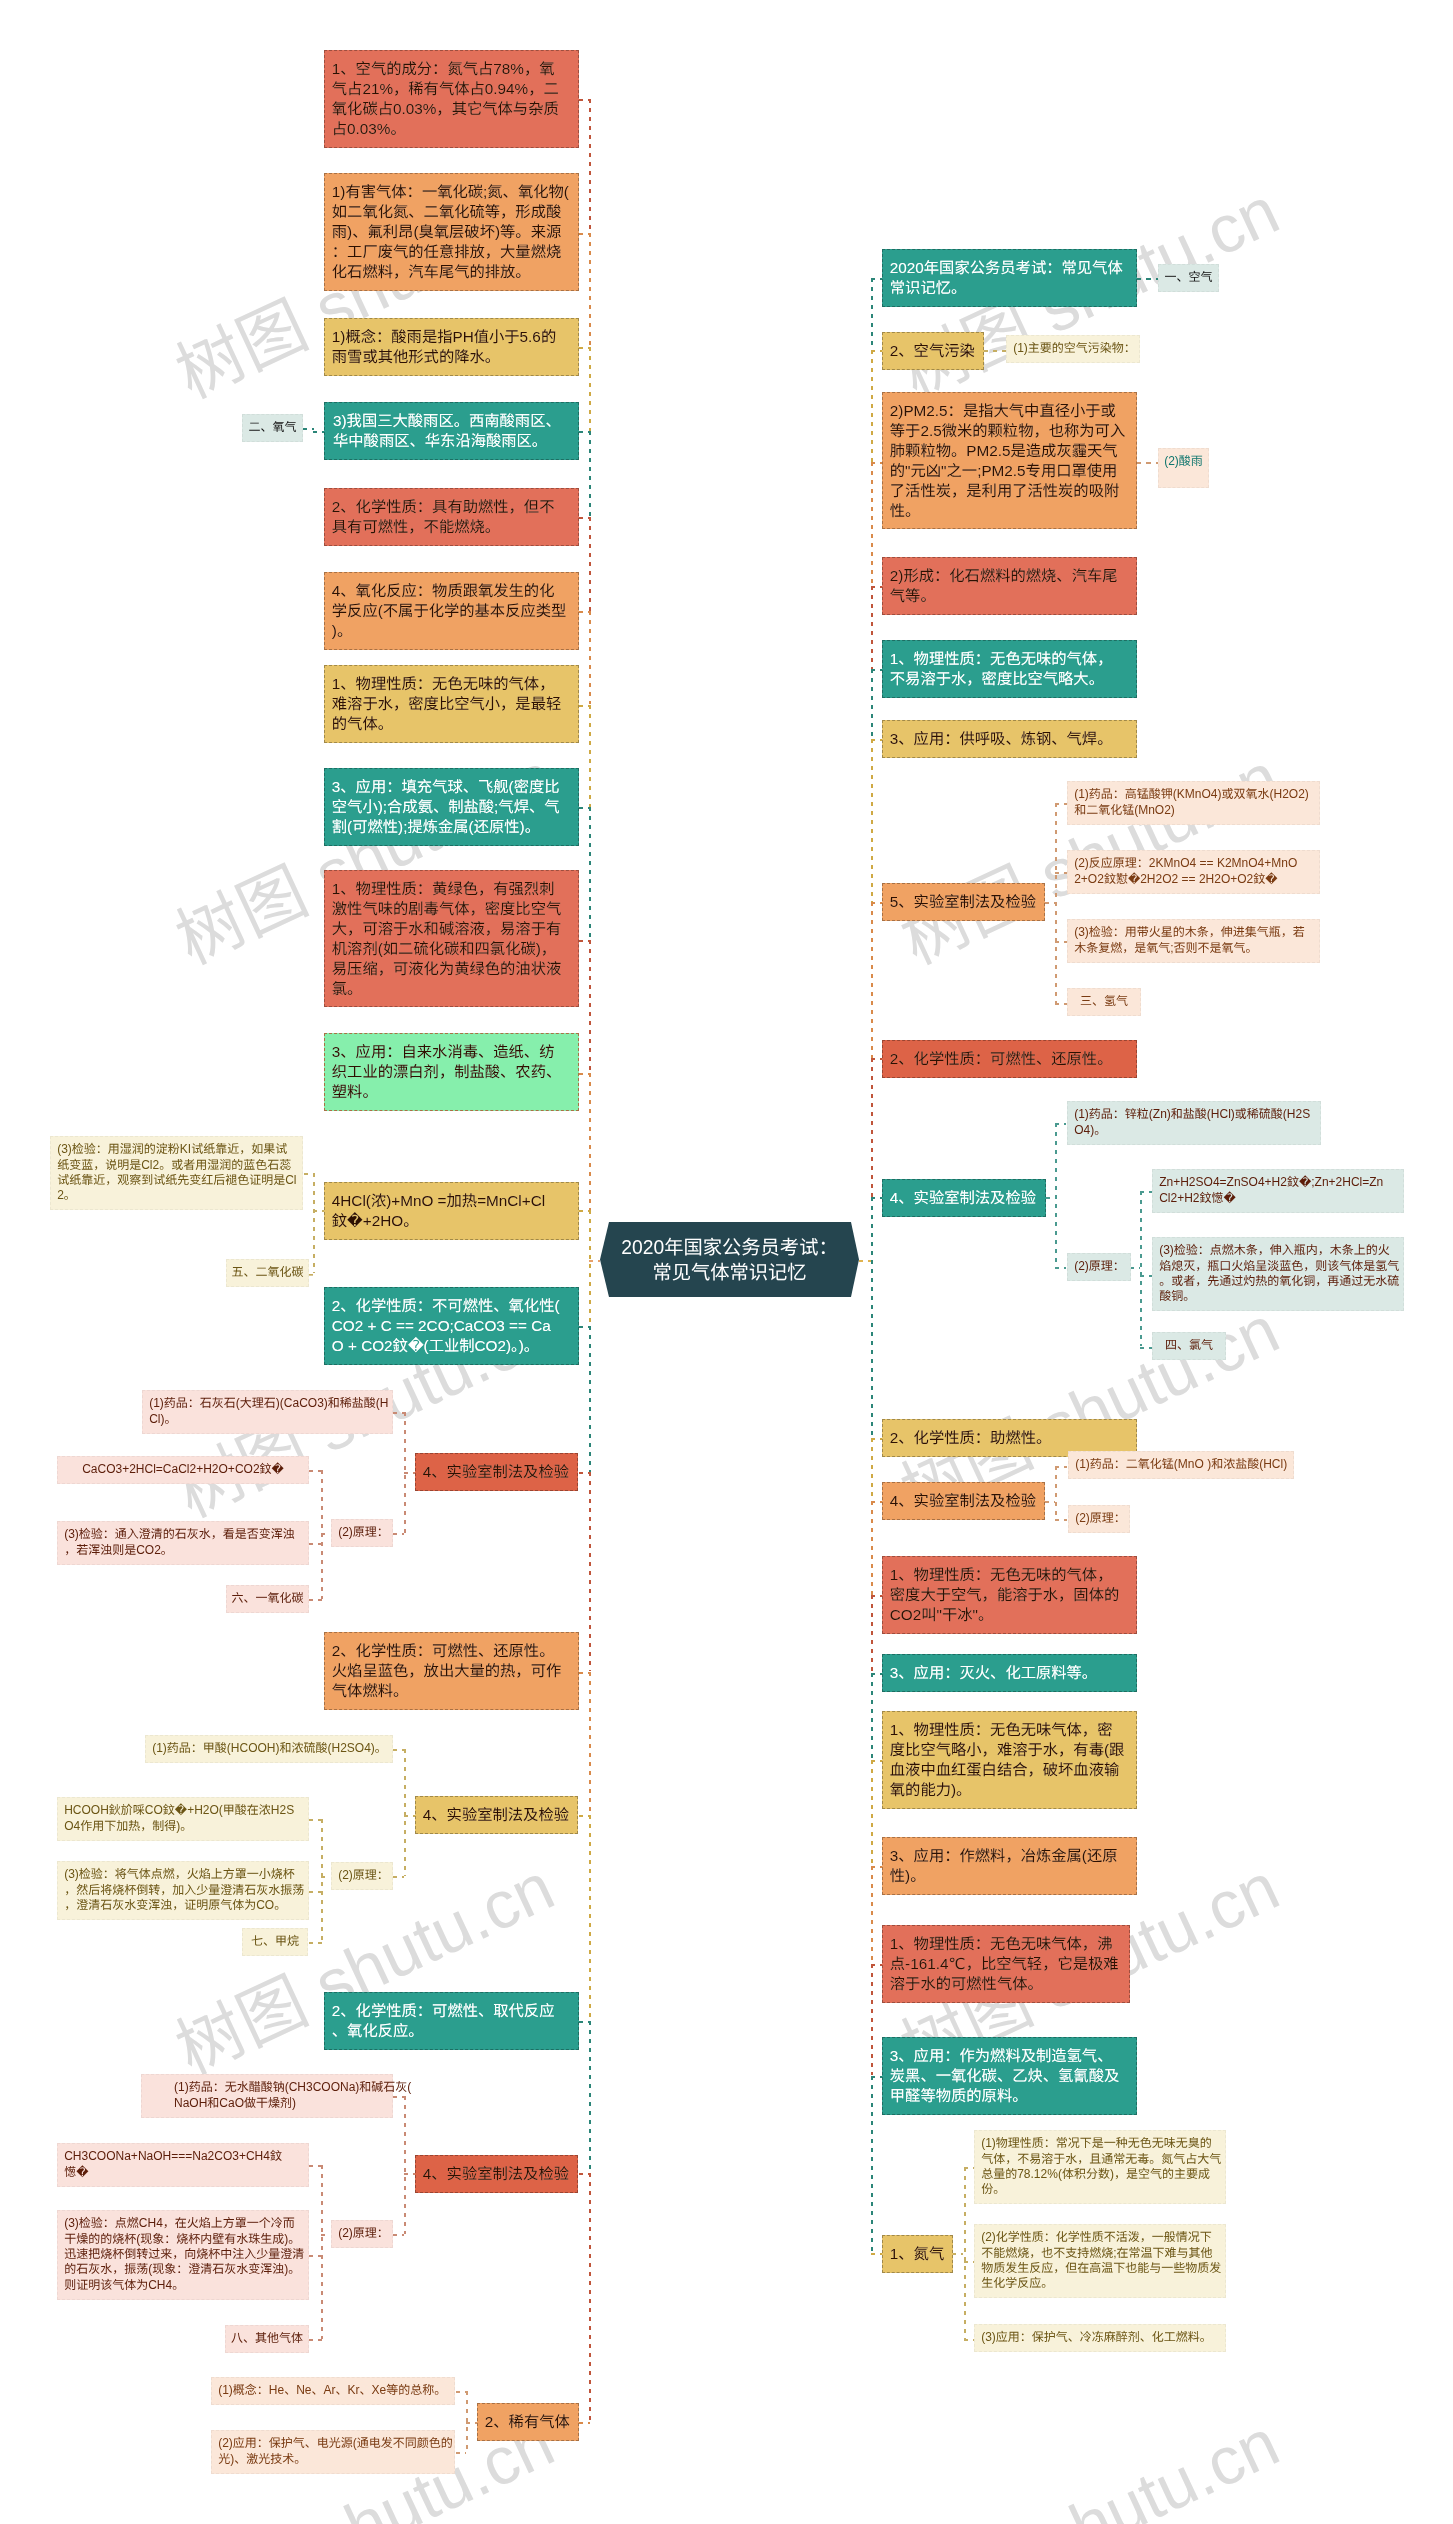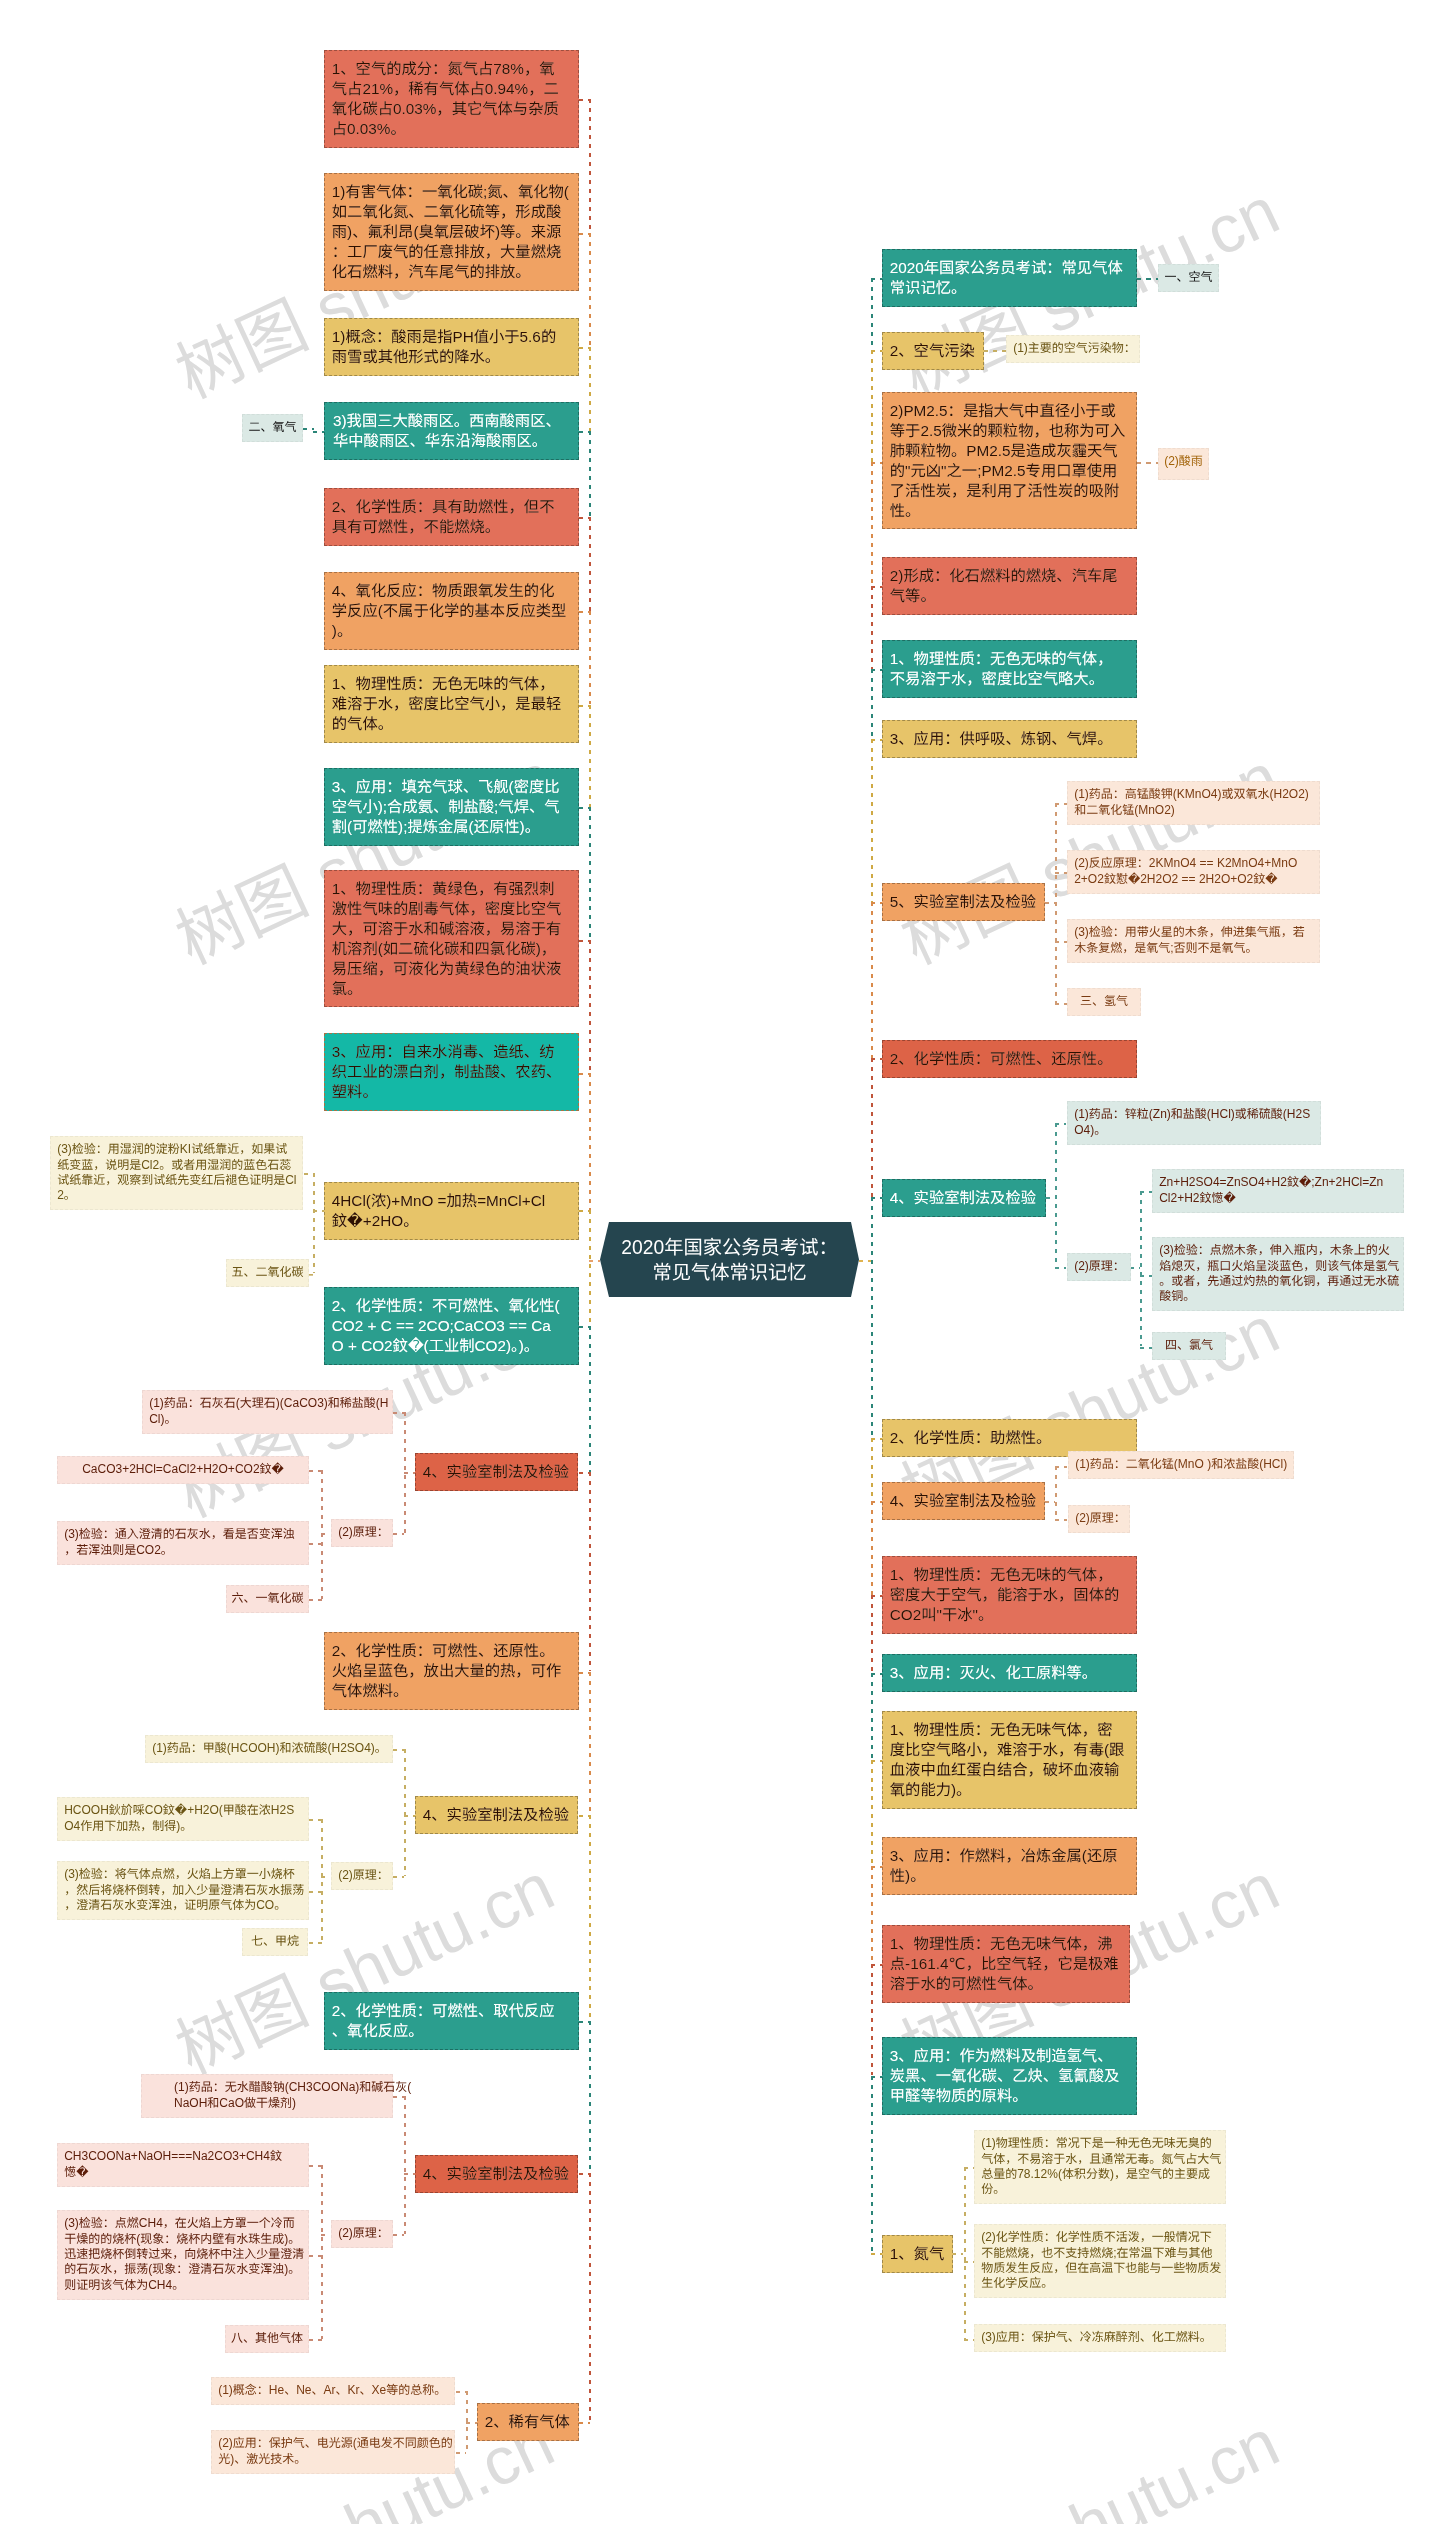--- a/index.html
+++ b/index.html
@@ -197,21 +197,21 @@
 的气体。</div>
 <div class="node c" style="left:324px;top:768px;width:255px;height:78px;background:#2b9e8e;color:#ffffff;border-color:#1e6e63;">3、应用：填充气球、飞舰(密度比
 空气小);合成氨、制盐酸;气焊、气
 割(可燃性);提炼金属(还原性)。</div>
 <div class="node c" style="left:324px;top:870px;width:255px;height:137px;background:#e2705a;color:#2d1000;border-color:#9e4e3e;">1、物理性质：黄绿色，有强烈刺
 激性气味的剧毒气体，密度比空气
 大，可溶于水和碱溶液，易溶于有
 机溶剂(如二硫化碳和四氯化碳)，
 易压缩，可液化为黄绿色的油状液
 氯。</div>
-<div class="node c" style="left:324px;top:1033px;width:255px;height:78px;background:#14b8a6;color:#2d1000;border-color:#a87145;">3、应用：自来水消毒、造纸、纺
+<div class="node c" style="left:324px;top:1033px;width:255px;height:78px;background:#86efac;color:#2d1000;border-color:#a87145;">3、应用：自来水消毒、造纸、纺
 织工业的漂白剂，制盐酸、农药、
 塑料。</div>
 <div class="node c" style="left:324px;top:1182px;width:255px;height:58px;background:#e7c469;color:#2d1000;border-color:#a18949;">4HCl(浓)+MnO =加热=MnCl+Cl
 鈫�+2HO。</div>
 <div class="node c" style="left:324px;top:1287px;width:255px;height:78px;background:#2b9e8e;color:#ffffff;border-color:#1e6e63;">2、化学性质：不可燃性、氧化性(
 CO2 + C == 2CO;CaCO3 == Ca
 O + CO2鈫�(工业制CO2)。)。</div>
 <div class="node c" style="left:415px;top:1453px;width:163px;height:38px;background:#dd6347;color:#2d1000;border-color:#9a4531;">4、实验室制法及检验</div>
 <div class="node c" style="left:324px;top:1632px;width:255px;height:78px;background:#f0a263;color:#2d1000;border-color:#a87145;">2、化学性质：可燃性、还原性。
 火焰呈蓝色，放出大量的热，可作
@@ -287,21 +287,21 @@
 性)。</div>
 <div class="node c" style="left:882px;top:1925px;width:248px;height:78px;background:#e2705a;color:#2d1000;border-color:#9e4e3e;">1、物理性质：无色无味气体，沸
 点-161.4℃，比空气轻，它是极难
 溶于水的可燃性气体。</div>
 <div class="node c" style="left:882px;top:2037px;width:255px;height:78px;background:#2b9e8e;color:#ffffff;border-color:#1e6e63;">3、应用：作为燃料及制造氢气、
 炭黑、一氧化碳、乙炔、氢氰酸及
 甲醛等物质的原料。</div>
 <div class="node c" style="left:882px;top:2235px;width:71px;height:38px;background:#e7c469;color:#2d1000;border-color:#a18949;">1、氮气</div>
 <div class="node s ctr" style="left:1158px;top:264px;width:61px;height:28px;background:#dbe9e5;color:#121212;border-color:#d1deda;">一、空气</div>
 <div class="node s" style="left:1006px;top:335px;width:134px;height:28px;background:#f8f2da;color:#6b5514;border-color:#ece7d0;">(1)主要的空气污染物：</div>
-<div class="node s ctr" style="left:1158px;top:448px;width:51px;height:32px;background:#fbe7d9;color:#a16207;border-color:#efdccf;">(2)酸雨</div>
+<div class="node s ctr" style="left:1158px;top:448px;width:51px;height:40px;background:#fbe7d9;color:#0f766e;border-color:#efdccf;">(2)酸雨</div>
 <div class="node s" style="left:1067px;top:781px;width:253px;height:44px;background:#fbe7d9;color:#7a3b12;border-color:#efdccf;">(1)药品：高锰酸钾(KMnO4)或双氧水(H2O2)
 和二氧化锰(MnO2)</div>
 <div class="node s" style="left:1067px;top:850px;width:253px;height:44px;background:#fbe7d9;color:#7a3b12;border-color:#efdccf;">(2)反应原理：2KMnO4 == K2MnO4+MnO
 2+O2鈫懟�2H2O2 == 2H2O+O2鈫�</div>
 <div class="node s" style="left:1067px;top:919px;width:253px;height:44px;background:#fbe7d9;color:#7a3b12;border-color:#efdccf;">(3)检验：用带火星的木条，伸进集气瓶，若
 木条复燃，是氧气;否则不是氧气。</div>
 <div class="node s ctr" style="left:1067px;top:988px;width:74px;height:28px;background:#fbe7d9;color:#7a3b12;border-color:#efdccf;">三、氢气</div>
 <div class="node s" style="left:1067px;top:1101px;width:254px;height:44px;background:#dbe9e5;color:#5c1d09;border-color:#d1deda;">(1)药品：锌粒(Zn)和盐酸(HCl)或稀硫酸(H2S
 O4)。</div>
 <div class="node s" style="left:1067px;top:1253px;width:64px;height:28px;background:#dbe9e5;color:#5c1d09;border-color:#d1deda;">(2)原理：</div>

